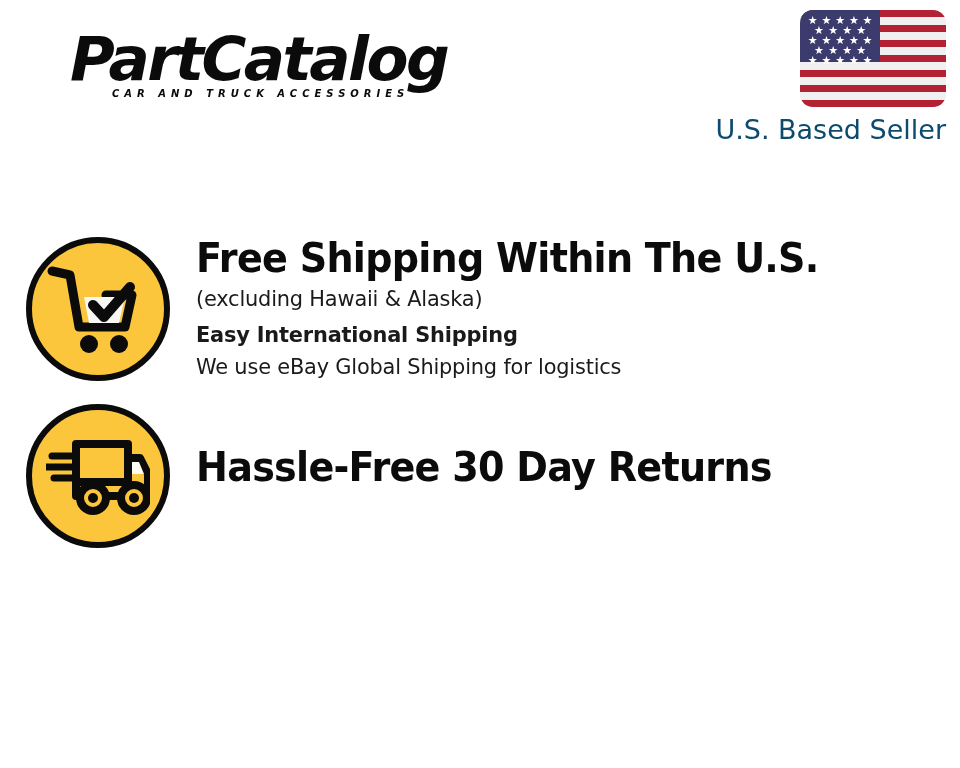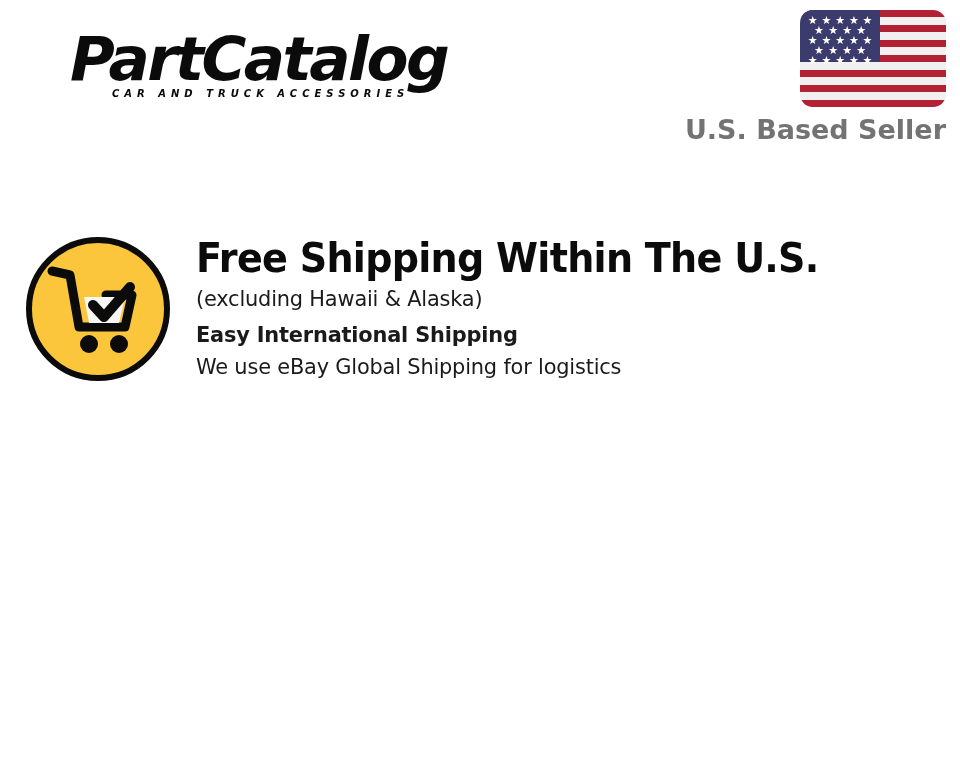--- a/index.html
+++ b/index.html
@@ -113,22 +113,22 @@
 
   .star {
     color: #ffffff;
     font-size: 11px;
     line-height: 10px;
   }
 
   .seller-label {
     font-family: "DejaVu Sans", sans-serif;
     font-size: 27px;
-    font-weight: 700;
-    color: #737373;
+    font-weight: 400;
+    color: #0c4a6e;
     letter-spacing: 0px;
     margin-top: 7px;
     white-space: nowrap;
   }
 
   
   .features {
     position: absolute;
     left: 0;
     top: 231px;
@@ -286,16 +286,37 @@
         </div>
       </div>
       <div class="feature-text">
         <div class="headline">Free Shipping Within The U.S.</div>
         <div class="subline">(excluding Hawaii &amp; Alaska)</div>
         <div class="subline strong">Easy International Shipping</div>
         <div class="subline last">We use eBay Global Shipping for logistics</div>
       </div>
     </div>
 
+    <div class="feature-row row-2">
+      <div class="badge-wrap">
+        <div class="badge">
+          <svg width="104" height="84" viewBox="0 0 104 84" aria-hidden="true">
+            <rect x="30" y="10" width="52" height="38" fill="none" stroke="#0b0b0b" stroke-width="8" stroke-linejoin="round"></rect>
+            <path d="M82 24 L94 24 L102 40 L102 62 L30 62 L30 48" fill="none" stroke="#0b0b0b" stroke-width="8" stroke-linejoin="round" stroke-linecap="round"></path>
+            <path d="M86 28 L93 28 L98 40 L86 40 Z" fill="#fffdf2"></path>
+            <line x1="6" y1="22" x2="30" y2="22" stroke="#0b0b0b" stroke-width="7" stroke-linecap="round"></line>
+            <line x1="0" y1="33" x2="26" y2="33" stroke="#0b0b0b" stroke-width="7" stroke-linecap="round"></line>
+            <line x1="8" y1="44" x2="30" y2="44" stroke="#0b0b0b" stroke-width="7" stroke-linecap="round"></line>
+            <circle cx="47" cy="64" r="13" fill="#fcc63c" stroke="#0b0b0b" stroke-width="8"></circle>
+            <circle cx="88" cy="64" r="13" fill="#fcc63c" stroke="#0b0b0b" stroke-width="8"></circle>
+            <circle cx="47" cy="64" r="5" fill="#0b0b0b"></circle>
+            <circle cx="88" cy="64" r="5" fill="#0b0b0b"></circle>
+          </svg>
+        </div>
+      </div>
+      <div class="feature-text">
+        <div class="headline">Hassle-Free 30 Day Returns</div>
+      </div>
+    </div>
 
 
   </div>
 </div>
 
 </body></html>

